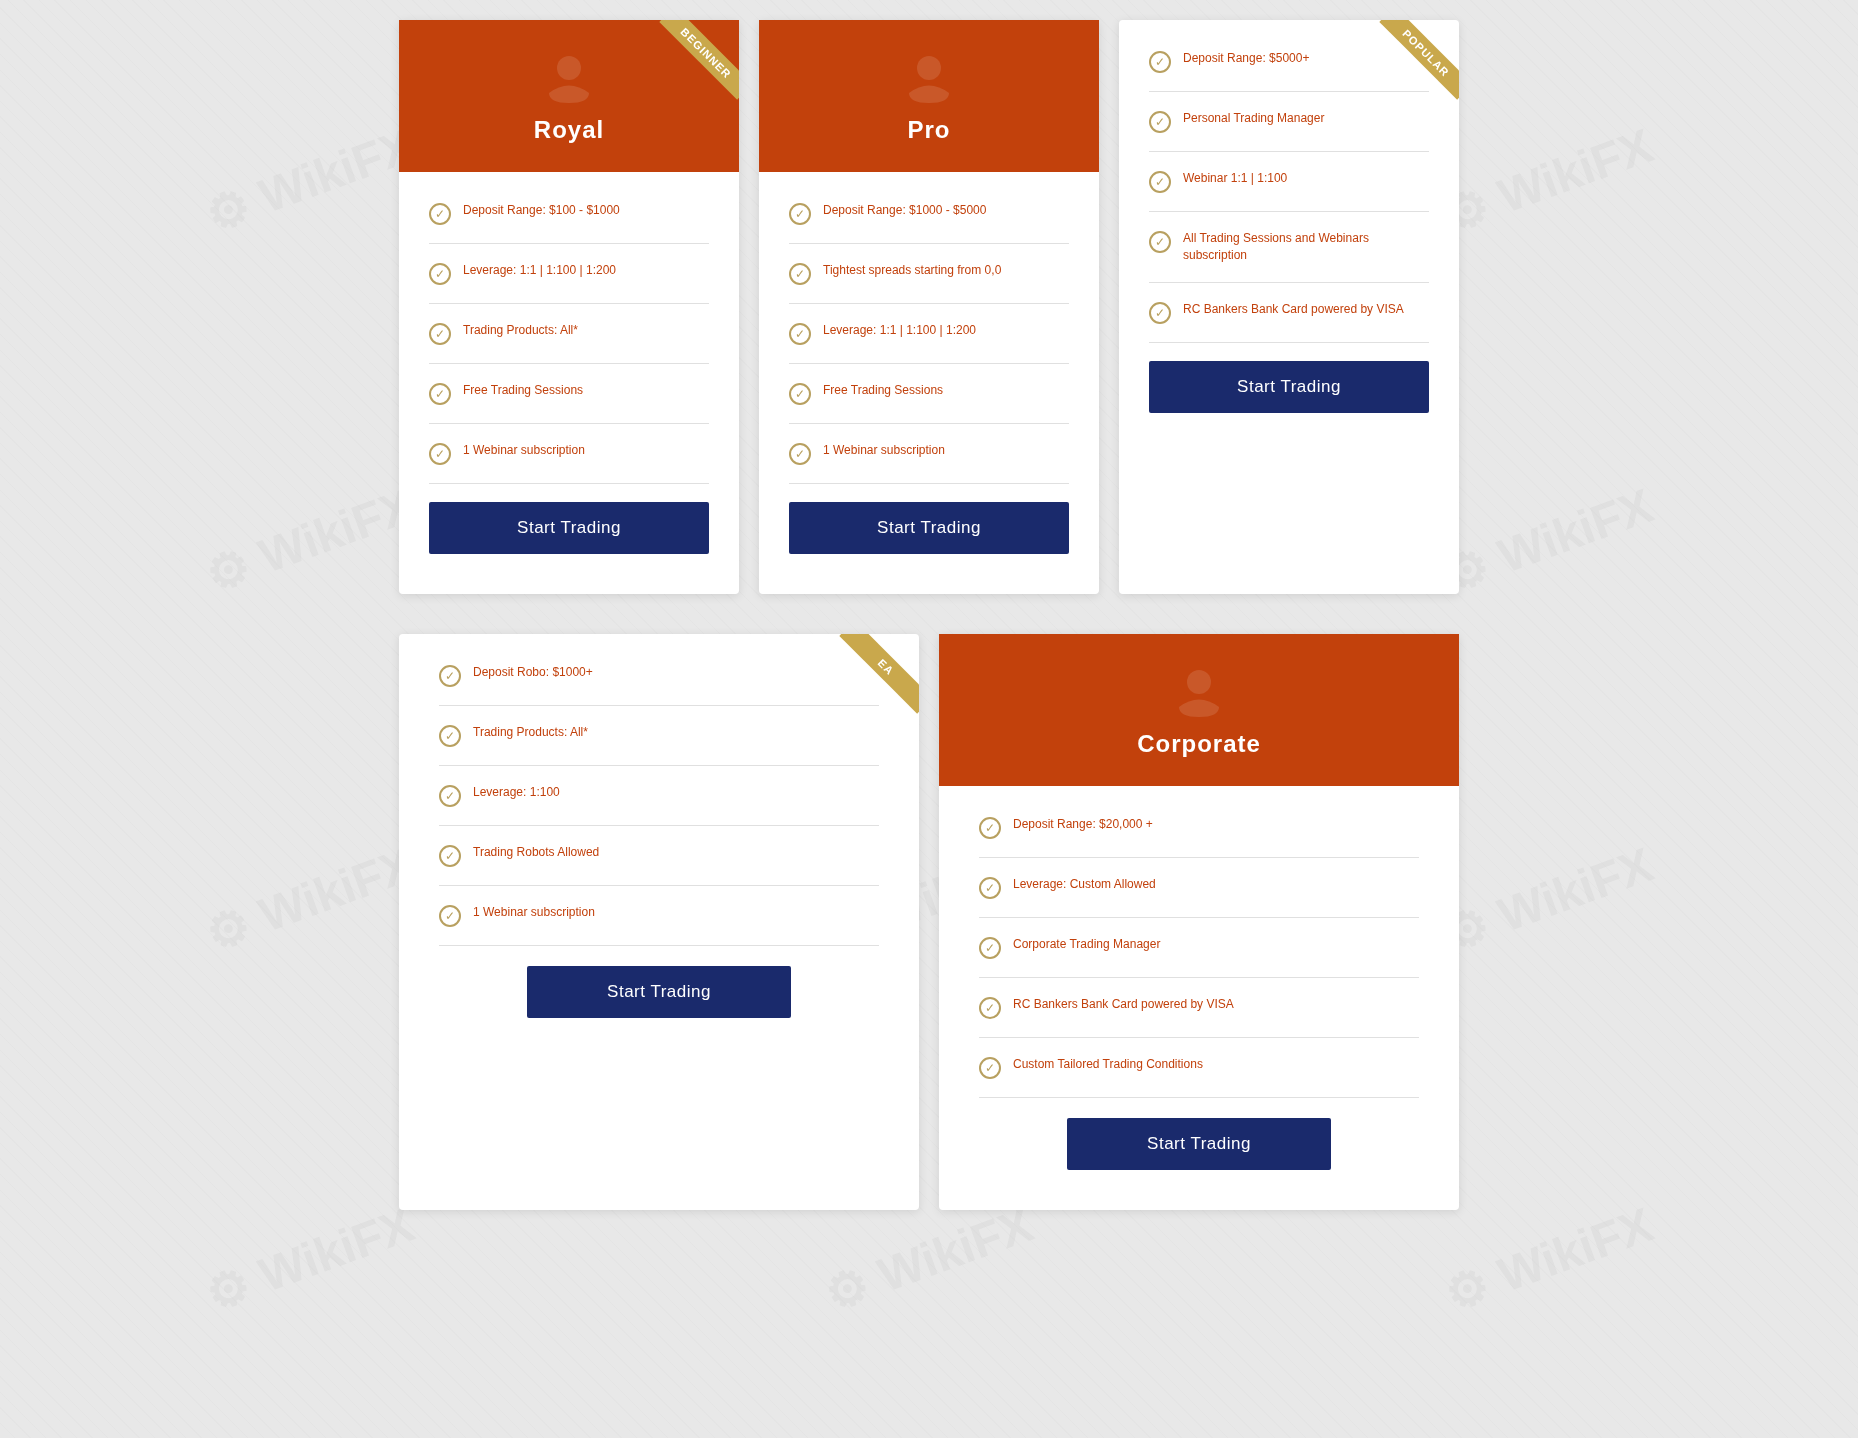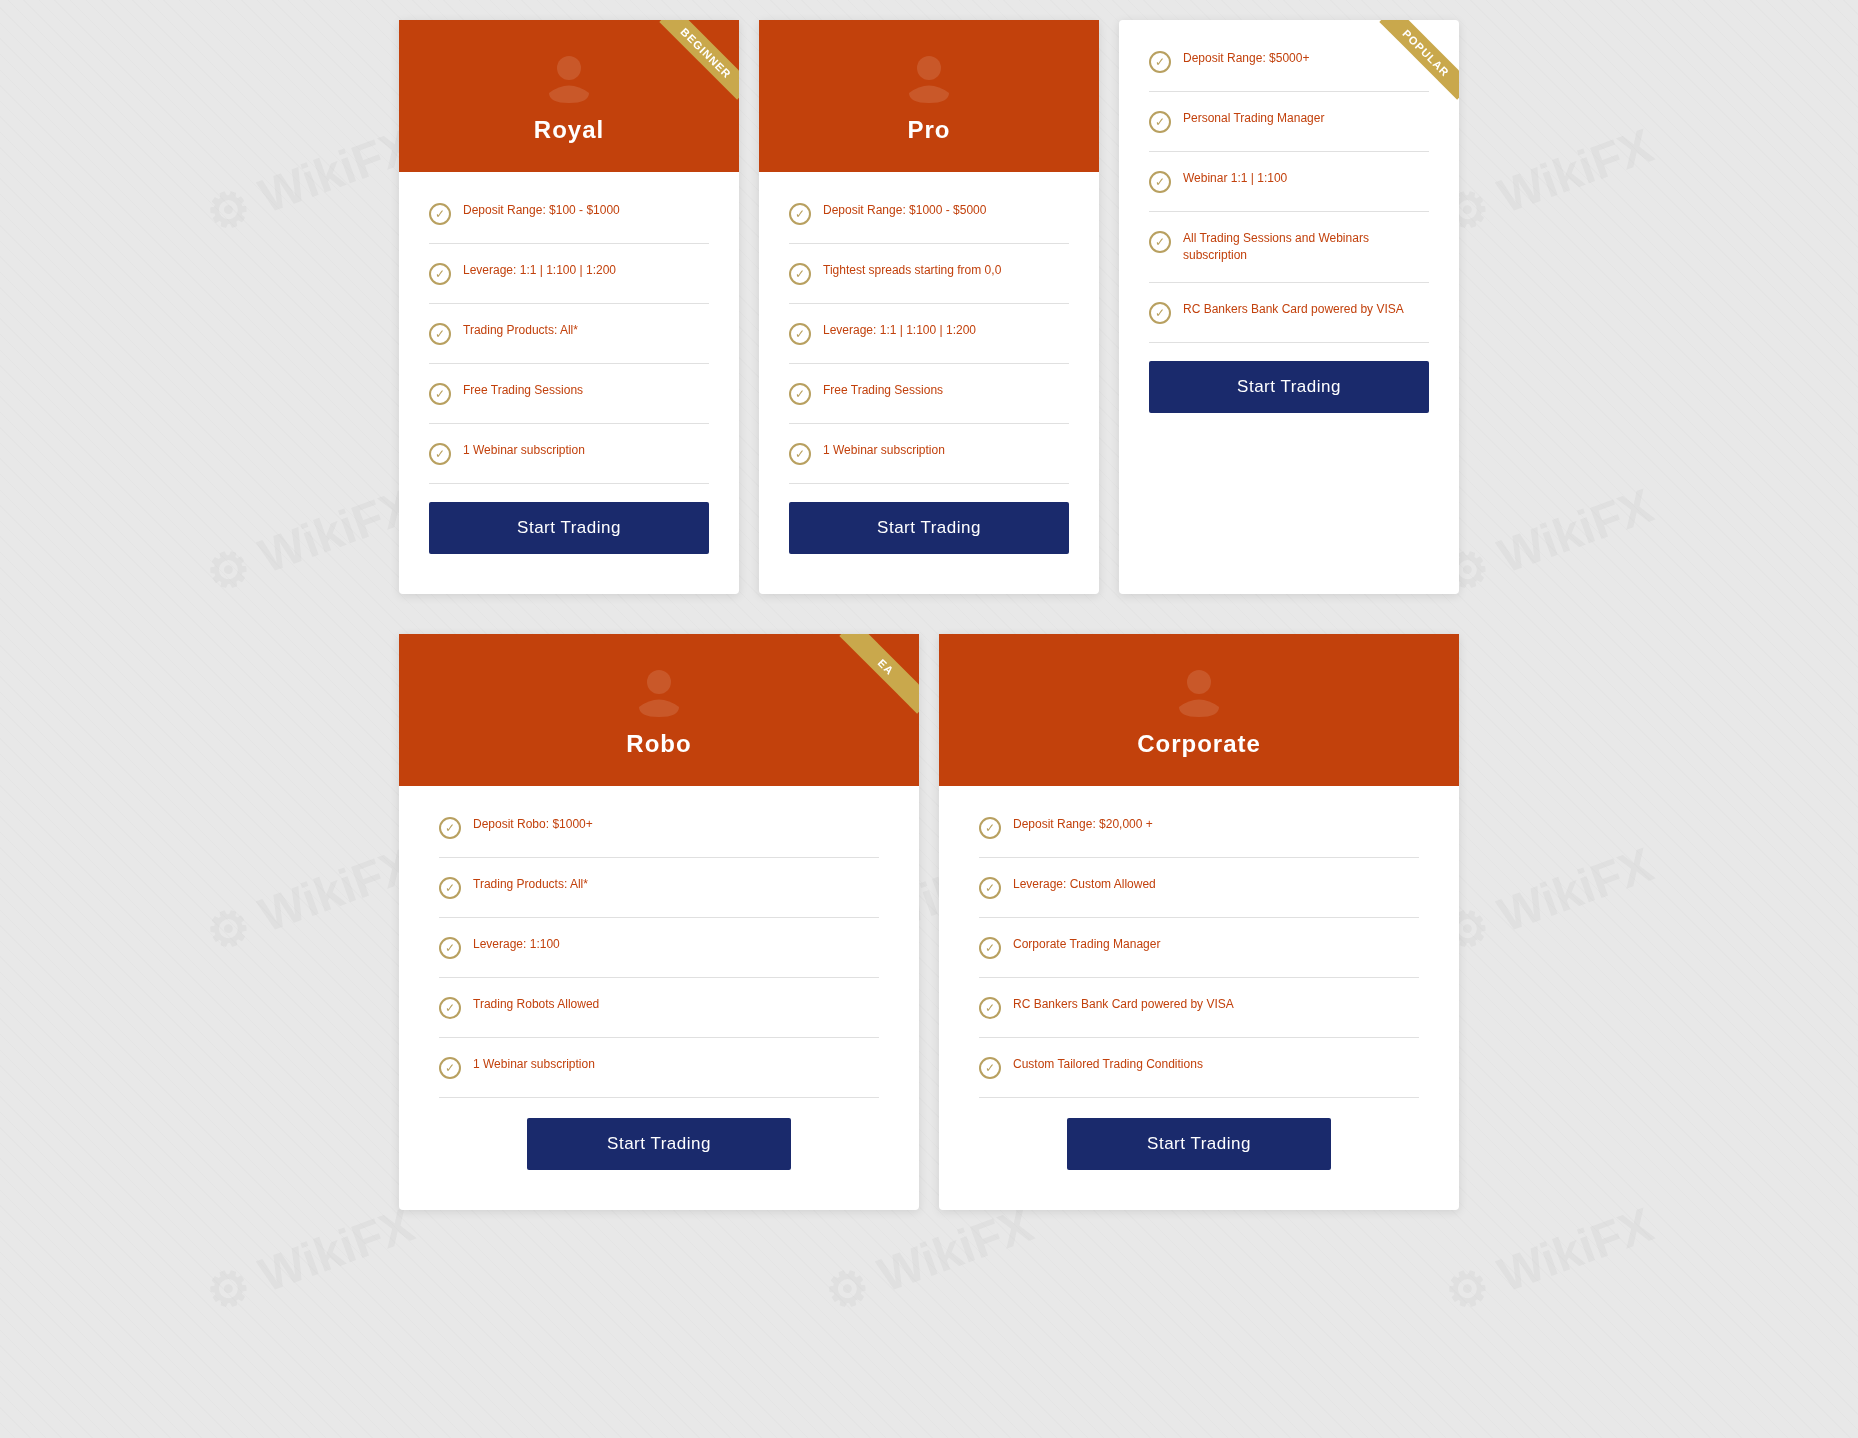--- a/index.html
+++ b/index.html
@@ -339,29 +339,20 @@
     </div>
 
   </div>
 
   <div class="bottom-row">
 
     <div class="plan-card-wide">
       <div class="ribbon">
         <div class="ribbon-text">EA</div>
       </div>
-      <div class="plan-header">
-        <div class="plan-header-icon">
-          <svg viewBox="0 0 60 60" fill="white" xmlns="http://www.w3.org/2000/svg">
-            <circle cx="30" cy="20" r="12" fill="white" opacity="0.4"></circle>
-            <path d="M10 45 Q30 30 50 45 Q50 55 30 55 Q10 55 10 45Z" fill="white" opacity="0.4"></path>
-          </svg>
-        </div>
-        <h2>Robo</h2>
-      </div>
       <div class="plan-body-wide">
         <div class="plan-feature-wide">
           <div class="check-icon">✓</div>
           <span class="feature-text">Deposit Robo: $1000+</span>
         </div>
         <div class="plan-feature-wide">
           <div class="check-icon">✓</div>
           <span class="feature-text">Trading Products: All*</span>
         </div>
         <div class="plan-feature-wide">

